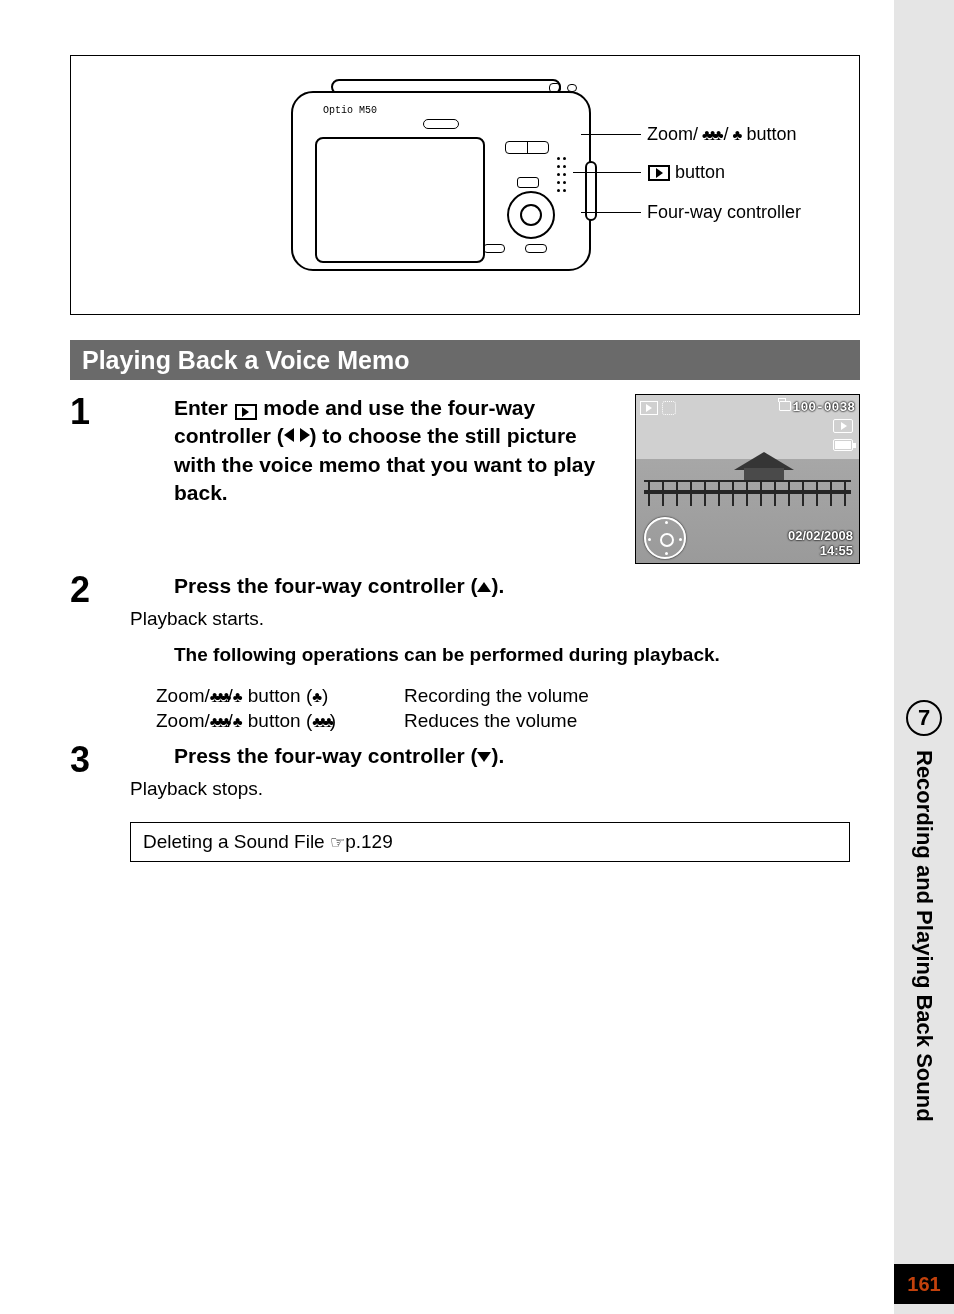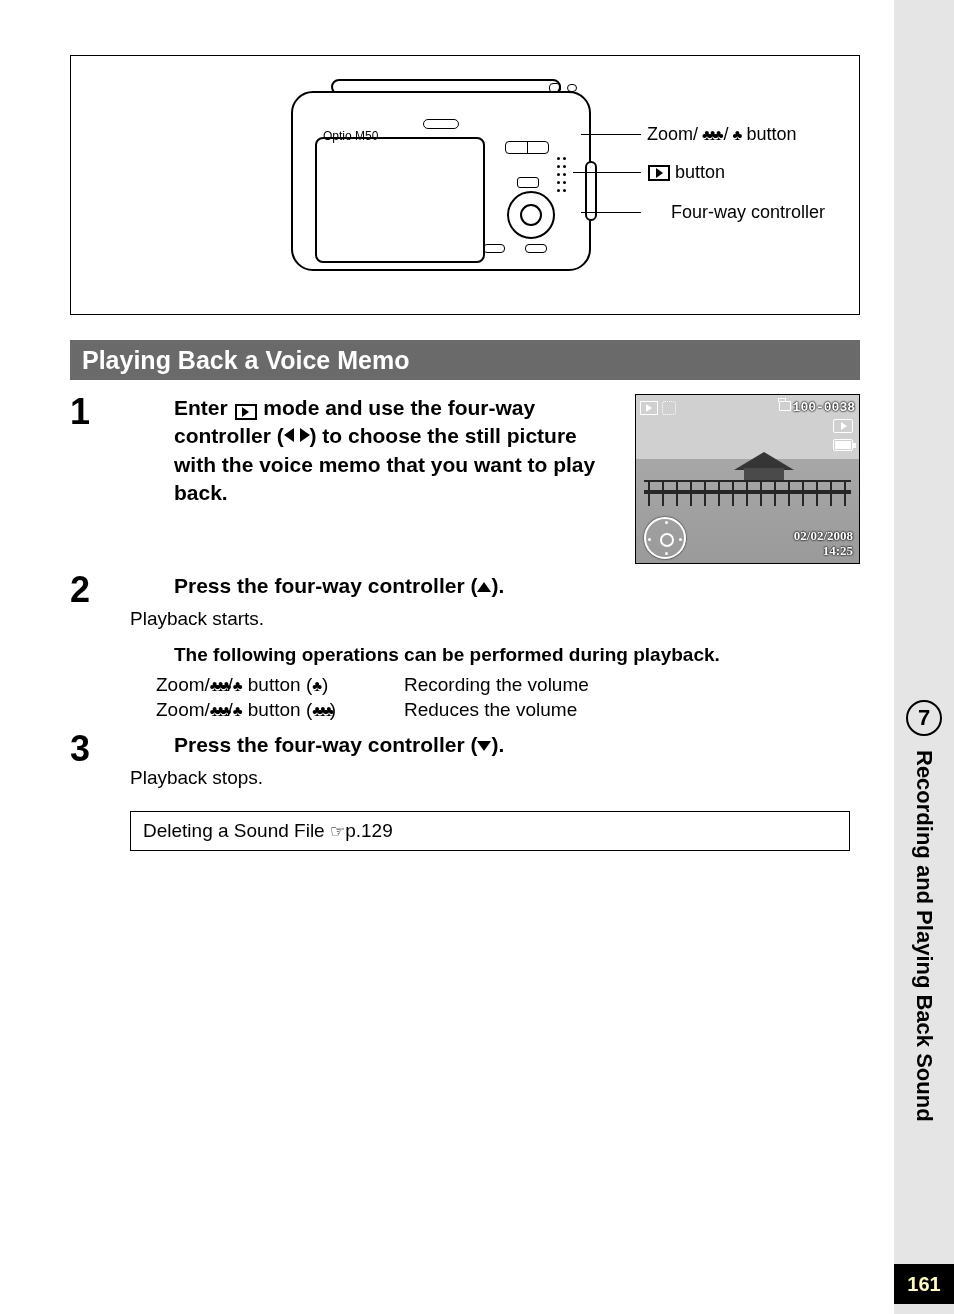--- a/index.html
+++ b/index.html
@@ -1,52 +1,52 @@
 <!DOCTYPE html>
 <html><head>
 <meta charset="utf-8">
 <style>
   * { box-sizing: border-box; margin: 0; padding: 0; }
   html, body { width: 954px; height: 1314px; font-family: Arial, Helvetica, sans-serif; color: #000; background: #fff; }
   .page { position: relative; width: 954px; height: 1314px; background: #fff; }
   .right-strip { position: absolute; top: 0; right: 0; width: 60px; height: 1314px; background: #e5e5e5; }
-  .page-num { position: absolute; bottom: 10px; right: 0; width: 60px; height: 40px; background: #000; color: #fef9c3; display: flex; align-items: center; justify-content: center; font-size: 20px; font-weight: bold; }
+  .page-num { position: absolute; bottom: 10px; right: 0; width: 60px; height: 40px; background: #000; color: #c2410c; display: flex; align-items: center; justify-content: center; font-size: 20px; font-weight: bold; }
   .chapter-badge { position: absolute; right: 12px; top: 700px; width: 36px; height: 36px; border-radius: 50%; border: 2px solid #000; background: #e5e5e5; display: flex; align-items: center; justify-content: center; font-size: 22px; font-weight: bold; }
   .chapter-title { position: absolute; right: 12px; top: 750px; width: 36px; height: 420px; writing-mode: vertical-rl; text-orientation: mixed; font-size: 22px; font-weight: bold; display: flex; align-items: center; justify-content: flex-start; }
 
   .content { position: absolute; left: 70px; top: 55px; width: 790px; }
 
   .diagram-frame { width: 790px; height: 260px; border: 1px solid #000; position: relative; background: #fff; }
   .camera { position: absolute; left: 220px; top: 25px; width: 300px; height: 200px; }
   .cam-body { position: absolute; left: 0; top: 10px; width: 300px; height: 180px; border: 2px solid #000; border-radius: 22px; background: #fff; }
   .cam-top-bar { position: absolute; left: 40px; top: -2px; width: 230px; height: 16px; border: 2px solid #000; border-radius: 8px; background: #fff; }
   .cam-hinge1 { position: absolute; right: 30px; top: 2px; width: 12px; height: 10px; border: 1.5px solid #000; border-radius: 4px; }
   .cam-hinge2 { position: absolute; right: 14px; top: 3px; width: 10px; height: 8px; border: 1.5px solid #000; border-radius: 4px; }
   .cam-lens-bump { position: absolute; right: -6px; top: 80px; width: 12px; height: 60px; border: 2px solid #000; border-radius: 6px; background: #fff; }
-  .cam-brand { position: absolute; left: 30px; top: 36px; font-size: 12px; font-family: Liberation Sans, sans-serif; }
+  .cam-brand { position: absolute; left: 30px; top: 12px; font-size: 10px; font-family: Liberation Mono, monospace; }
   .cam-pill { position: absolute; left: 130px; top: 26px; width: 36px; height: 10px; border: 1.5px solid #000; border-radius: 5px; }
   .cam-screen { position: absolute; left: 22px; top: 44px; width: 170px; height: 126px; border: 2px solid #000; border-radius: 8px; }
   .zoom-btn { position: absolute; right: 40px; top: 48px; width: 44px; height: 13px; border: 1.5px solid #000; border-radius: 4px; }
   .zoom-btn::before { content: ""; position: absolute; left: 50%; top: 0; bottom: 0; border-left: 1.5px solid #000; }
   .play-btn { position: absolute; right: 50px; top: 84px; width: 22px; height: 11px; border: 1.5px solid #000; border-radius: 3px; }
   .speaker { position: absolute; right: 22px; top: 64px; width: 10px; height: 40px; }
   .speaker div { width: 3px; height: 3px; border-radius: 50%; background: #000; position: absolute; }
   .controller { position: absolute; right: 34px; bottom: 30px; width: 48px; height: 48px; border: 2px solid #000; border-radius: 50%; }
   .controller-inner { position: absolute; left: 11px; top: 11px; width: 22px; height: 22px; border: 2px solid #000; border-radius: 50%; }
   .btn-left { position: absolute; right: 84px; bottom: 16px; width: 22px; height: 9px; border: 1.5px solid #000; border-radius: 4px; }
   .btn-right { position: absolute; right: 42px; bottom: 16px; width: 22px; height: 9px; border: 1.5px solid #000; border-radius: 4px; }
 
   .lead { position: absolute; border-top: 1px solid #000; }
   .lead1 { left: 510px; top: 78px; width: 60px; }
   .lead2 { left: 502px; top: 116px; width: 68px; }
   .lead3 { left: 510px; top: 156px; width: 60px; }
   .label { position: absolute; font-size: 18px; display: flex; align-items: center; gap: 4px; }
   .label1 { left: 576px; top: 68px; }
   .label2 { left: 576px; top: 106px; }
-  .label3 { left: 600px; top: 146px; }
+  .label3 { left: 576px; top: 146px; }
 
   .trees-icon { display:inline-block; font-size: 15px; letter-spacing:-4px; }
   .tree-icon { display:inline-block; font-size: 15px; }
 
   .section-bar { margin-top: 25px; width: 790px; height: 40px; background: #6a6a6a; color: #fff; font-size: 25px; font-weight: bold; display: flex; align-items: center; padding-left: 12px; }
 
   .steps { margin-top: 14px; }
   .step { display: flex; margin-bottom: 8px; }
   .step-num { width: 60px; font-size: 36px; font-weight: bold; line-height: 1; }
   .step-body { flex: 1; font-size: 19px; line-height: 1.35; }
@@ -69,35 +69,35 @@
   .ss-topbar { position: absolute; top: 4px; left: 4px; right: 4px; display: flex; justify-content: space-between; color: #fff; font-family: "Courier New", monospace; font-size: 13px; font-weight: bold; text-shadow: 0 0 2px #000, 0 0 2px #000; align-items: center; }
   .ss-left-icons { display:flex; align-items:center; gap:4px;}
   .ss-play-icon { border:1.5px solid #fff; width:18px; height:14px; display:flex; align-items:center; justify-content:center;}
   .ss-play-icon::after { content:""; border-left:6px solid #fff; border-top:4px solid transparent; border-bottom:4px solid transparent;}
   .ss-face-icon { width:14px; height:14px; border:1.5px dotted #fff; border-radius:3px; position:relative;}
   .ss-memo { position: absolute; right: 6px; top: 24px; width:20px; height:14px; border:1.5px solid #fff; border-radius:2px; display:flex; align-items:center; justify-content:center;}
   .ss-memo::after{ content:""; width:0; height:0; border-left:6px solid #fff; border-top:4px solid transparent; border-bottom:4px solid transparent; margin-left:2px;}
   .ss-batt { position: absolute; right: 6px; top: 44px; width:20px; height:12px; border:1.5px solid #fff; border-radius:2px;}
   .ss-batt::after { content:""; position:absolute; right:-4px; top:3px; width:3px; height:5px; background:#fff;}
   .ss-batt::before { content:""; position:absolute; left:1px; top:1px; right:1px; bottom:1px; background:#fff;}
-  .ss-datetime { position: absolute; bottom: 4px; right: 6px; text-align: right; color:#fff; font-family: Liberation Serif, serif; font-size: 13px; font-weight: bold; text-shadow: 0 0 2px #000, 0 0 2px #000; line-height:1.15;}
+  .ss-datetime { position: absolute; bottom: 4px; right: 6px; text-align: right; color:#fff; font-family: Liberation Sans, sans-serif; font-size: 13px; font-weight: bold; text-shadow: 0 0 2px #000, 0 0 2px #000; line-height:1.15;}
   .ss-ctrl { position: absolute; bottom: 4px; left: 8px; width: 42px; height: 42px; border: 2px solid #fff; border-radius: 50%; box-shadow: 0 0 2px #000;}
   .ss-ctrl-dots { position:absolute; inset:0; }
   .ss-ctrl-dots span { position:absolute; width:3px; height:3px; background:#fff; border-radius:50%;}
   .ss-ctrl::after { content:""; position:absolute; left:14px; top:14px; width:10px; height:10px; border:2px solid #fff; border-radius:50%;}
   .folder-icon { display:inline-block; width:12px; height:10px; border:1.5px solid #fff; border-radius:1px; position:relative; margin-right:2px;}
   .folder-icon::before { content:""; position:absolute; left:-1.5px; top:-4px; width:6px; height:3px; border:1.5px solid #fff; border-bottom:none;}
 
   .inline-play-icon { display:inline-flex; width:22px; height:16px; border:2px solid #000; align-items:center; justify-content:center; vertical-align:-2px; margin:0 1px;}
   .inline-play-icon::after { content:""; border-left:7px solid #000; border-top:5px solid transparent; border-bottom:5px solid transparent;}
   .inline-memo-icon { display:inline-block; width:20px; height:15px; border:2px solid #000; border-radius:2px; position:relative; vertical-align:-2px; margin-right:2px;}
   .inline-memo-icon::before { content:""; position:absolute; left:3px; top:2px; width:5px; height:9px; border:1.5px solid #000; border-radius:3px 3px 4px 4px; }
   .inline-memo-icon::after { content:""; position:absolute; right:3px; top:4px; width:0; height:0; border-left:5px solid #000; border-top:3px solid transparent; border-bottom:3px solid transparent;}
 
-  .ops-table { margin-top: 4px; margin-left: 26px; font-size: 19px; }
+  .ops-table { margin-top: 15px; margin-left: 26px; font-size: 19px; }
   .ops-row { display: flex; gap: 18px; }
   .ops-k { width: 230px; }
 
   .xref-box { margin-top: 20px; margin-left: 60px; width: 720px; border: 1px solid #000; padding: 8px 12px; font-size: 19px; }
   .xref-icon { display:inline-block; font-size: 17px; }
 
   .tri { display:inline-block; width:0; height:0; vertical-align:1px;}
   .tri-left { border-right:10px solid #000; border-top:7px solid transparent; border-bottom:7px solid transparent;}
   .tri-right { border-left:10px solid #000; border-top:7px solid transparent; border-bottom:7px solid transparent;}
   .tri-up { border-bottom:10px solid #000; border-left:7px solid transparent; border-right:7px solid transparent;}
@@ -217,21 +217,21 @@
               <div class="ss-ctrl">
                 <div class="ss-ctrl-dots">
                   <span style="left:19px; top:2px;"></span>
                   <span style="left:19px; bottom:2px;"></span>
                   <span style="left:2px; top:19px;"></span>
                   <span style="right:2px; top:19px;"></span>
                 </div>
               </div>
               <div class="ss-datetime">
                 <div>02/02/2008</div>
-                <div>14:25</div>
+                <div>14:55</div>
               </div>
             </div>
           </div>
         </div>
       </div>
 
       <div class="step">
         <div class="step-num">2</div>
         <div class="step-body">
           <div class="bold">

